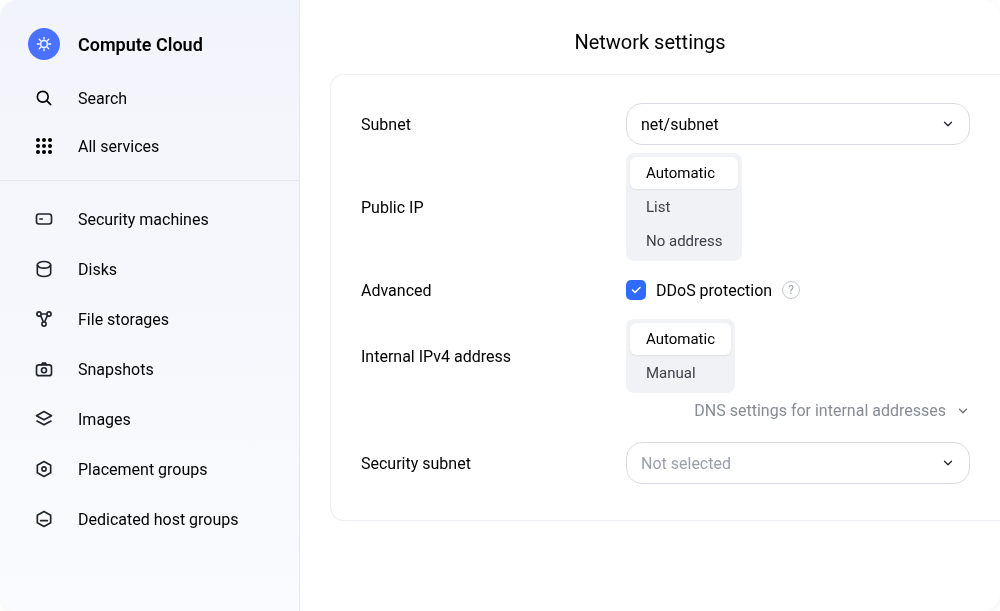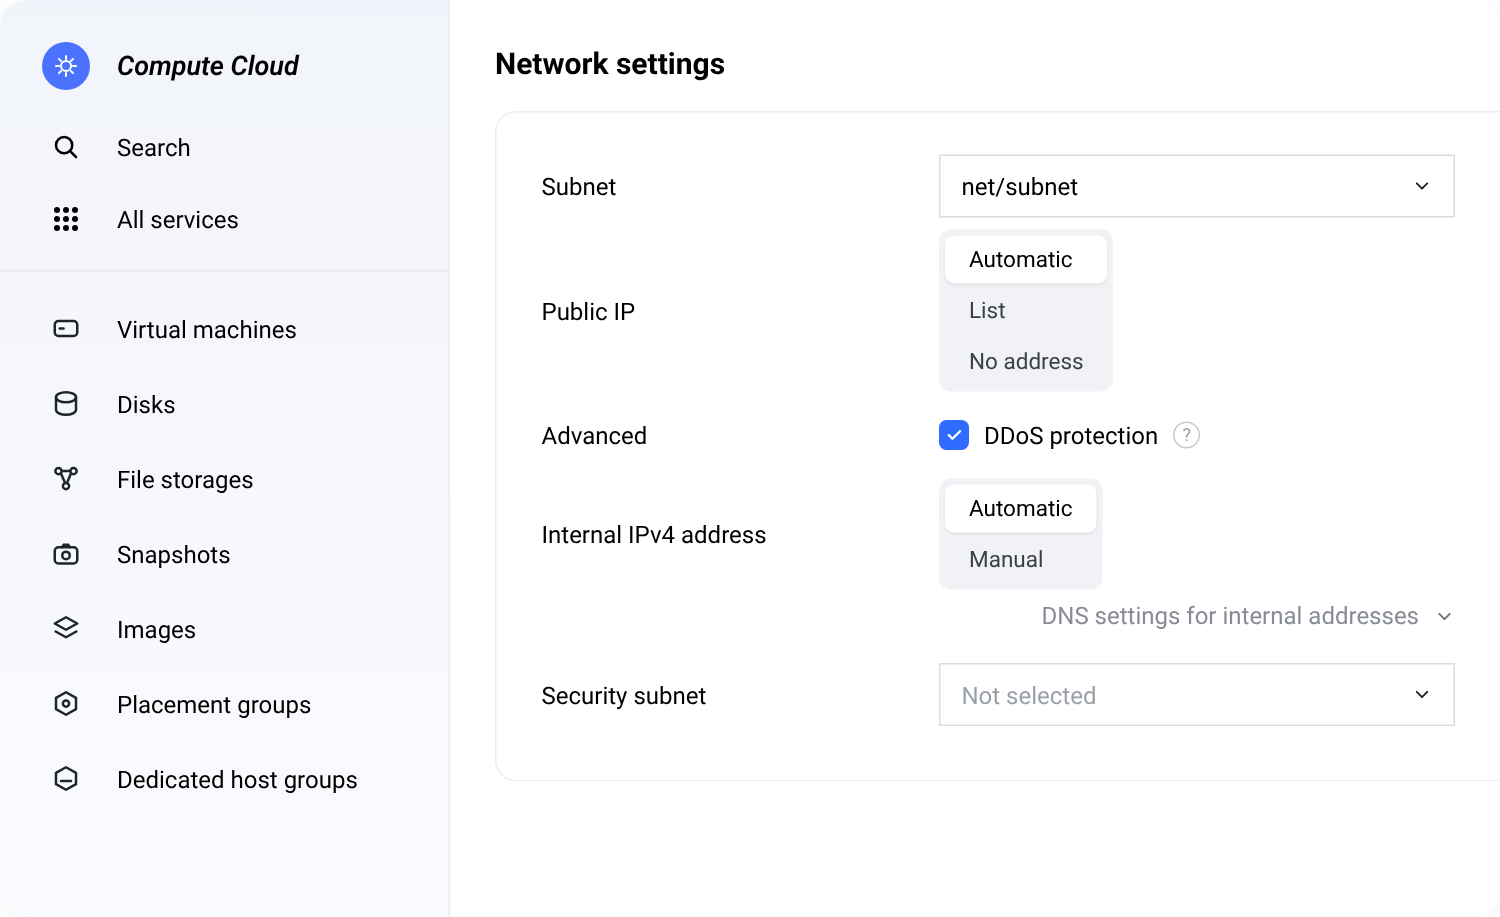--- a/index.html
+++ b/index.html
@@ -40,37 +40,38 @@
       font-size: 16px;
       color: #000;
     }
     .sb-row.brand { margin-bottom: 6px; }
     .brand-icon {
       width: 32px; height: 32px;
       background: #4a72ff;
       border-radius: 50%;
       display: flex; align-items: center; justify-content: center;
     }
-    .brand-title { font-weight: 600; font-size: 18px; font-style: italic; }
+    .brand-title { font-weight: 600; font-size: 18px; }
     .icon-slot {
       width: 32px; display:flex; align-items:center; justify-content:center;
       color: #20242c;
     }
     .sb-nav { padding: 14px 18px; display:flex; flex-direction:column; gap: 2px;}
     .sb-nav .sb-row { color:#000; }
     .main {
       flex: 1;
       padding: 30px 0 0 0;
       background: #fff;
     }
     .page-title {
       font-size: 20px;
-      font-weight: 700;
+      font-weight: 400;
       padding: 0 30px 20px 30px;
       color: #000;
+      text-align: center;
     }
     .card {
       margin: 0 0 0 30px;
       border: 1px solid #eceef3;
       border-right: none;
       border-radius: 14px 0 0 14px;
       padding: 20px 30px 28px 30px;
     }
     .form-row {
       display: flex;
@@ -80,21 +81,21 @@
     .form-label {
       width: 265px;
       font-size: 16px;
       color: #000;
     }
     .form-control { flex: 1; display:flex; align-items:center; gap:10px;}
     .select {
       width: 100%;
       height: 42px;
       border: 1px solid #d9dce3;
-      border-radius: 0;
+      border-radius: 16px;
       display: flex;
       align-items: center;
       justify-content: space-between;
       padding: 0 14px;
       font-size: 16px;
       cursor: pointer;
       background:#fff;
     }
     .select.placeholder { color: #9aa0aa; }
     .seg {
@@ -179,21 +180,21 @@
     </div>
 
     <nav class="sb-nav">
       <div class="sb-row">
         <span class="icon-slot">
           <svg width="20" height="20" viewBox="0 0 24 24" fill="none">
               <rect x="3" y="6" width="18" height="12" rx="3" stroke="#20242c" stroke-width="2"></rect>
               <path d="M7 12h3" stroke="#20242c" stroke-width="2" stroke-linecap="round"></path>
             </svg>
         </span>
-        <span>Virtual machines</span>
+        <span>Security machines</span>
       </div>
       <div class="sb-row">
         <span class="icon-slot">
           <svg width="20" height="20" viewBox="0 0 24 24" fill="none">
               <path d="M4 7a8 4 0 1 0 16 0 8 4 0 1 0-16 0Z" stroke="#20242c" stroke-width="2"></path>
               <path d="M4 7v10c0 2.2 3.6 4 8 4s8-1.8 8-4V7" stroke="#20242c" stroke-width="2"></path>
             </svg>
         </span>
         <span>Disks</span>
       </div>

